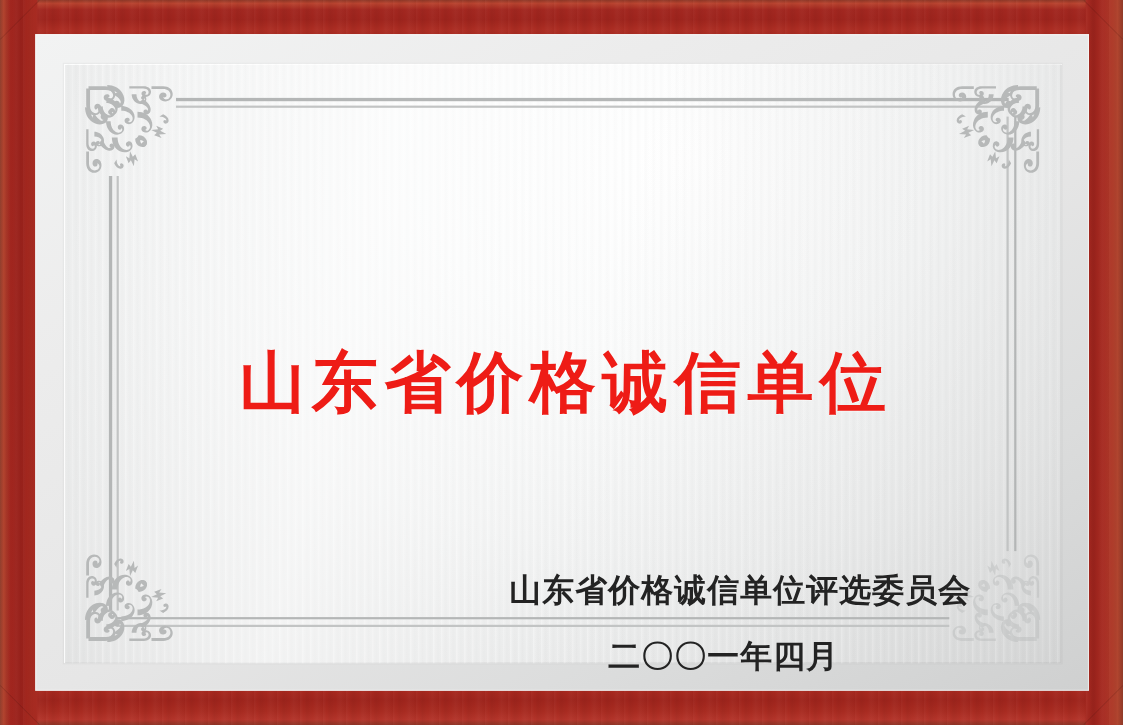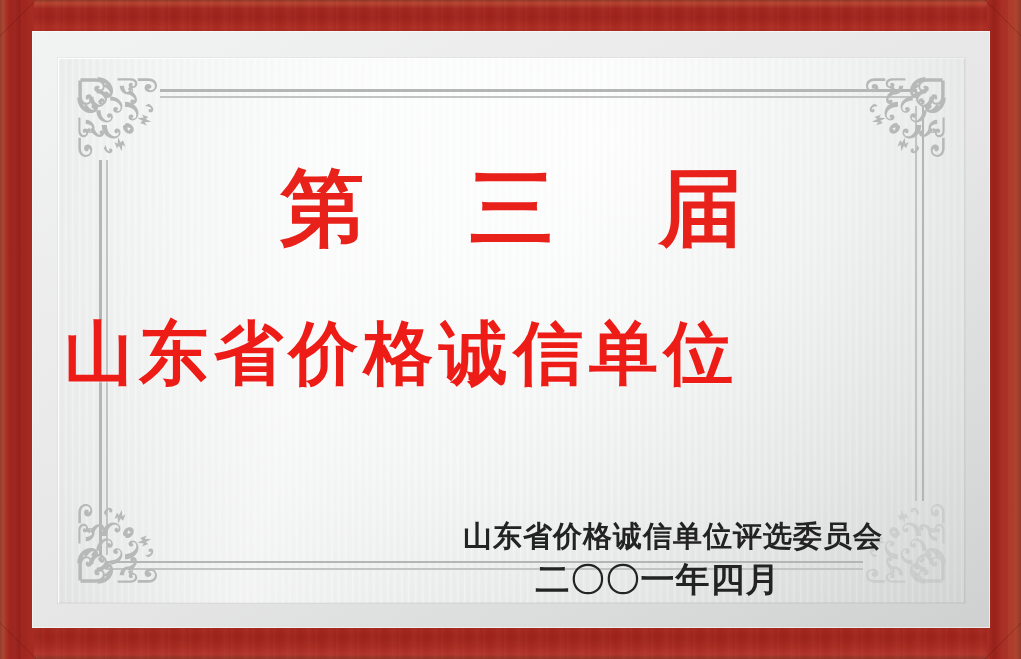--- a/index.html
+++ b/index.html
@@ -189,24 +189,25 @@
     line-height: 1;
     letter-spacing: 38px;
     text-indent: 38px;
     white-space: nowrap;
     text-shadow: 0 1px 0 rgba(255,255,255,0.55);
   }
   .title-sub {
     position: absolute;
     left: 0; right: 0;
     top: 260px;
+    text-align: center;
     color: #ee1c16;
     font-family: "DejaVu Serif", "Liberation Serif", serif;
     font-weight: bold;
-    font-size: 69px;
+    font-size: 60px;
     line-height: 1;
     letter-spacing: 6px;
     text-indent: 6px;
     white-space: nowrap;
     text-shadow: 0 1px 0 rgba(255,255,255,0.45);
   }
   .signature-block {
     position: absolute;
     right: 92px;
     top: 462px;
@@ -217,24 +218,24 @@
     font-weight: bold;
   }
   .sig-org {
     font-size: 29px;
     line-height: 1.12;
     letter-spacing: 1px;
     white-space: nowrap;
     margin-left: 20px;
   }
   .sig-date {
-    font-size: 34px;
+    font-size: 29px;
     line-height: 1.12;
     letter-spacing: 1px;
-    margin-top: 8px;
+    margin-top: 28px;
     white-space: nowrap;
   }
 </style>
 </head>
 <body>
 
 <div id="plaque-root">
 
   <div class="wood-frame">
     <div class="wood-top"></div>
@@ -390,21 +391,20 @@
             <path d="M17 55c2.6 3.8 5.9 6.2 8.8 6.3 2.3.1 4.1-1.1 4.4-3 .3-1.6-.6-3-1.9-3.2-1.2-.2-2.2.6-2.3 1.8-.1.8.4 1.4 1.1 1.5-.5.7-1.7.8-2.6.1-1.6-1.2-3.3-3.9-4.5-7.5z"></path>
             <path d="M72 30c2.8 1.2 4.6 3.2 4.7 5.2.1 1.6-.9 2.8-2.3 2.9-1.2.1-2.1-.6-2.2-1.6-.1-.9.5-1.5 1.3-1.5.5 0 .9.3 1 .7.4-.6.2-1.5-.6-2.1-1.1-.9-3-1.5-5.1-1.6z"></path>
             <path d="M30 72c1.2 2.8 3.2 4.6 5.2 4.7 1.6.1 2.8-.9 2.9-2.3.1-1.2-.6-2.1-1.6-2.2-.9-.1-1.5.5-1.5 1.3 0 .5.3.9.7 1-.6.4-1.5.2-2.1-.6-.9-1.1-1.5-3-1.6-5.1z"></path>
             <path d="M51 48c3.2 0 5.8 1.7 6.8 4.2.8 1.9.4 3.9-.9 5-1 .9-2.4.9-3.2 0-.7-.8-.6-1.9.2-2.5.6-.5 1.4-.4 1.8.1.2-.7-.2-1.6-1.1-2-1.6-.8-4-.4-6-.7z"></path>
             <path d="M48 51c0 3.2 1.7 5.8 4.2 6.8 1.9.8 3.9.4 5-.9.9-1 .9-2.4 0-3.2-.8-.7-1.9-.6-2.5.2-.5.6-.4 1.4.1 1.8-.7.2-1.6-.2-2-1.1-.8-1.6-.4-4-.7-6z"></path>
           </g>
         </svg>
       </div>
 
       <div class="content">
-        <div class="title-main">第 三 届</div>
 
         <div class="title-sub">山东省价格诚信单位</div>
 
         <div class="signature-block">
           <div class="sig-org">山东省价格诚信单位评选委员会</div>
           <div class="sig-date">二〇〇一年四月</div>
         </div>
       </div>
 
     </div>

